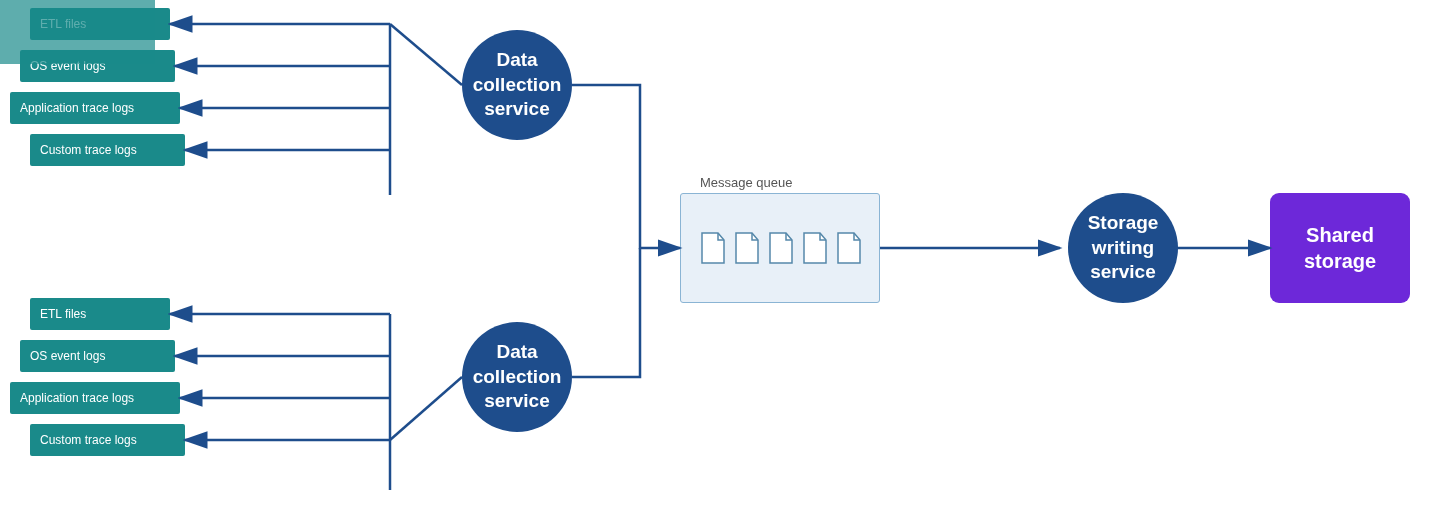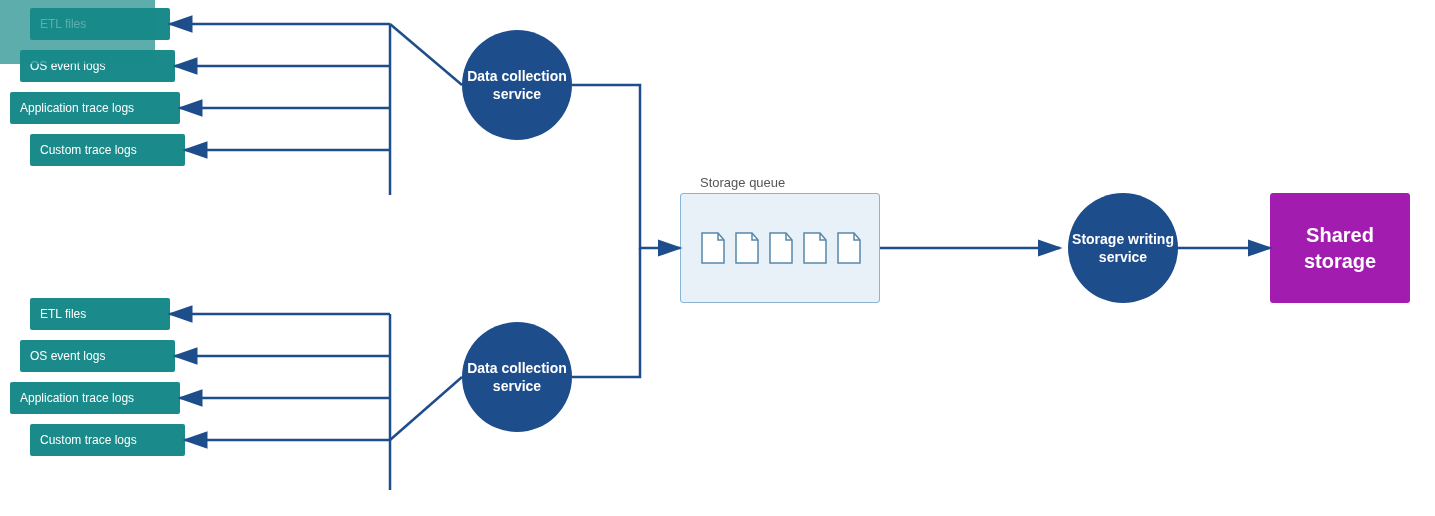--- a/index.html
+++ b/index.html
@@ -49,21 +49,21 @@
 
     
     .circle {
       border-radius: 50%;
       background: #1e4d8c;
       color: white;
       display: flex;
       align-items: center;
       justify-content: center;
       text-align: center;
-      font-size: 14px;
+      font-size: 19px;
       font-weight: 600;
       line-height: 1.3;
       position: absolute;
     }
 
     .circle-data-1 {
       width: 110px; height: 110px;
       left: 462px; top: 30px;
     }
     .circle-data-2 {
@@ -109,22 +109,22 @@
     .doc-icon svg {
       width: 28px;
       height: 34px;
     }
 
     
     .shared-storage {
       position: absolute;
       left: 1270px; top: 193px;
       width: 140px; height: 110px;
-      background: #a21caf;
-      border-radius: 3px;
+      background: #6d28d9;
+      border-radius: 9px;
       display: flex;
       align-items: center;
       justify-content: center;
       color: white;
       font-size: 20px;
       font-weight: 700;
       text-align: center;
       line-height: 1.3;
     }
 
@@ -150,21 +150,21 @@
 
   <div class="doc-box box-etl-2">ETL files</div>
   <div class="doc-box box-os-2">OS event logs</div>
   <div class="doc-box box-app-2">Application trace logs</div>
   <div class="doc-box box-custom-2">Custom trace logs</div>
   <div class="box-stack-2"></div>
 
   <div class="circle circle-data-1">Data collection service</div>
   <div class="circle circle-data-2">Data collection service</div>
 
-  <div class="queue-label">Storage queue</div>
+  <div class="queue-label">Message queue</div>
   <div class="queue-box">
     <div class="doc-icons">
 
       <div class="doc-icon">
         <svg viewBox="0 0 28 34" fill="none" xmlns="http://www.w3.org/2000/svg">
           <path d="M4 2 L20 2 L26 9 L26 32 L4 32 Z" fill="white" stroke="#5588aa" stroke-width="1.5"></path>
           <path d="M20 2 L20 9 L26 9" fill="none" stroke="#5588aa" stroke-width="1.5"></path>
         </svg>
       </div>
       <div class="doc-icon">

